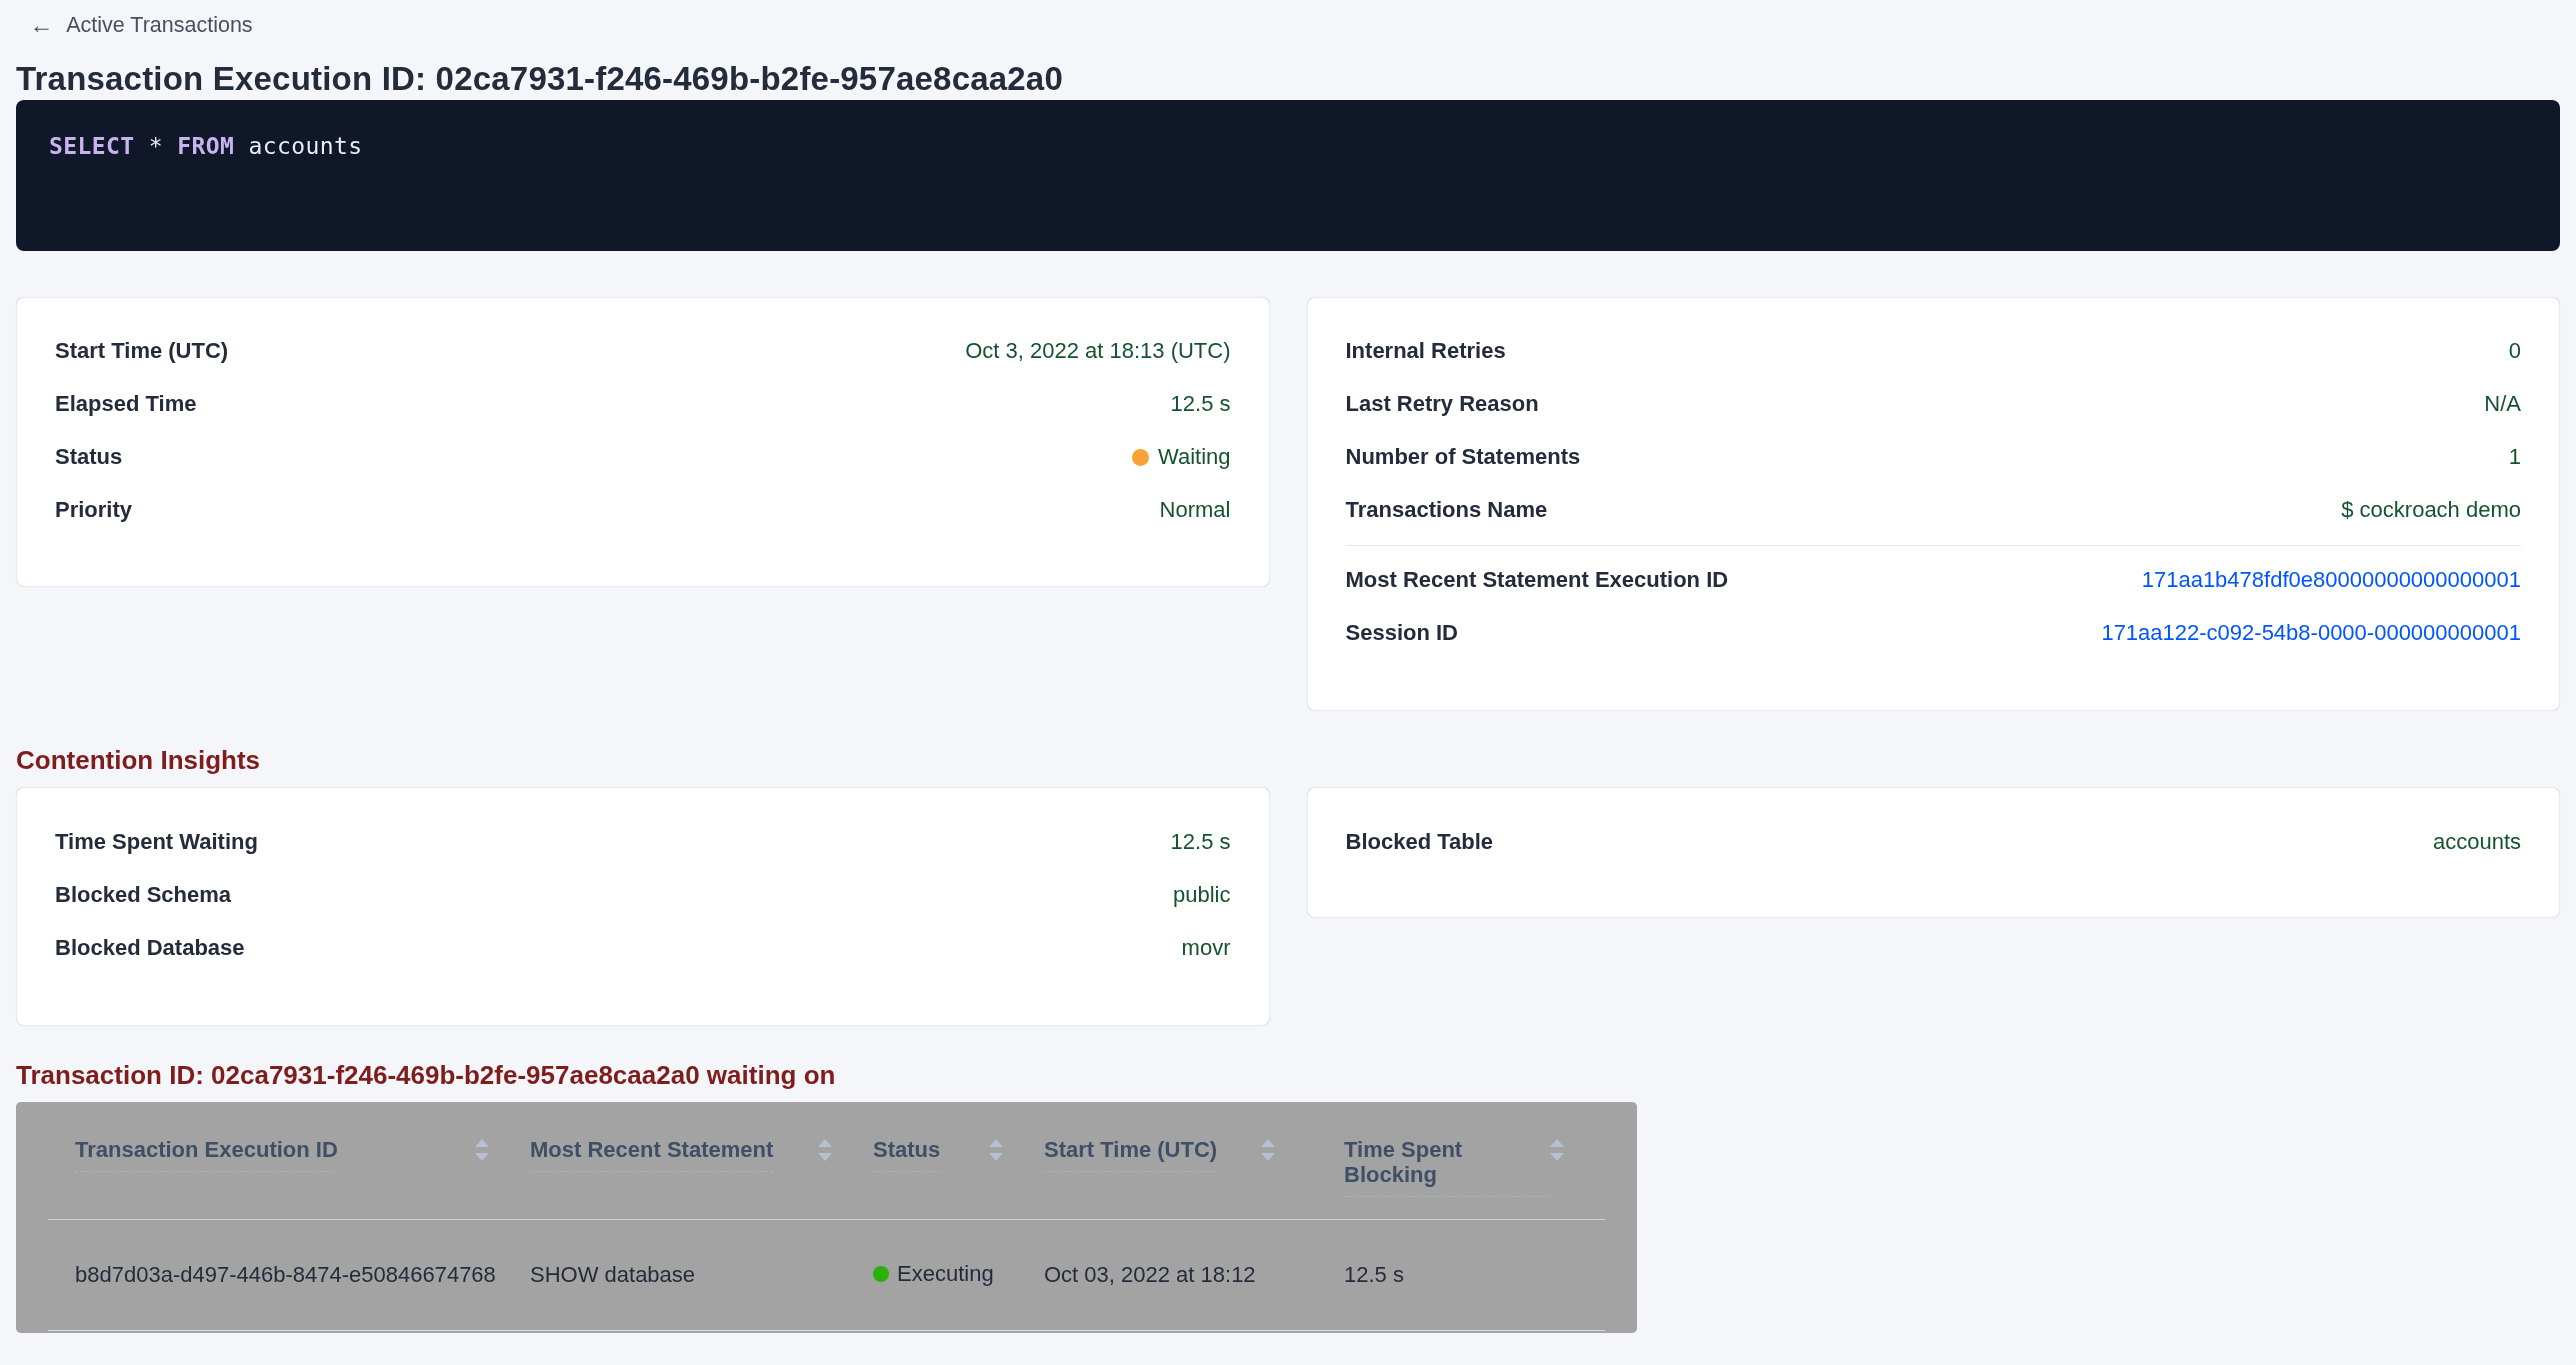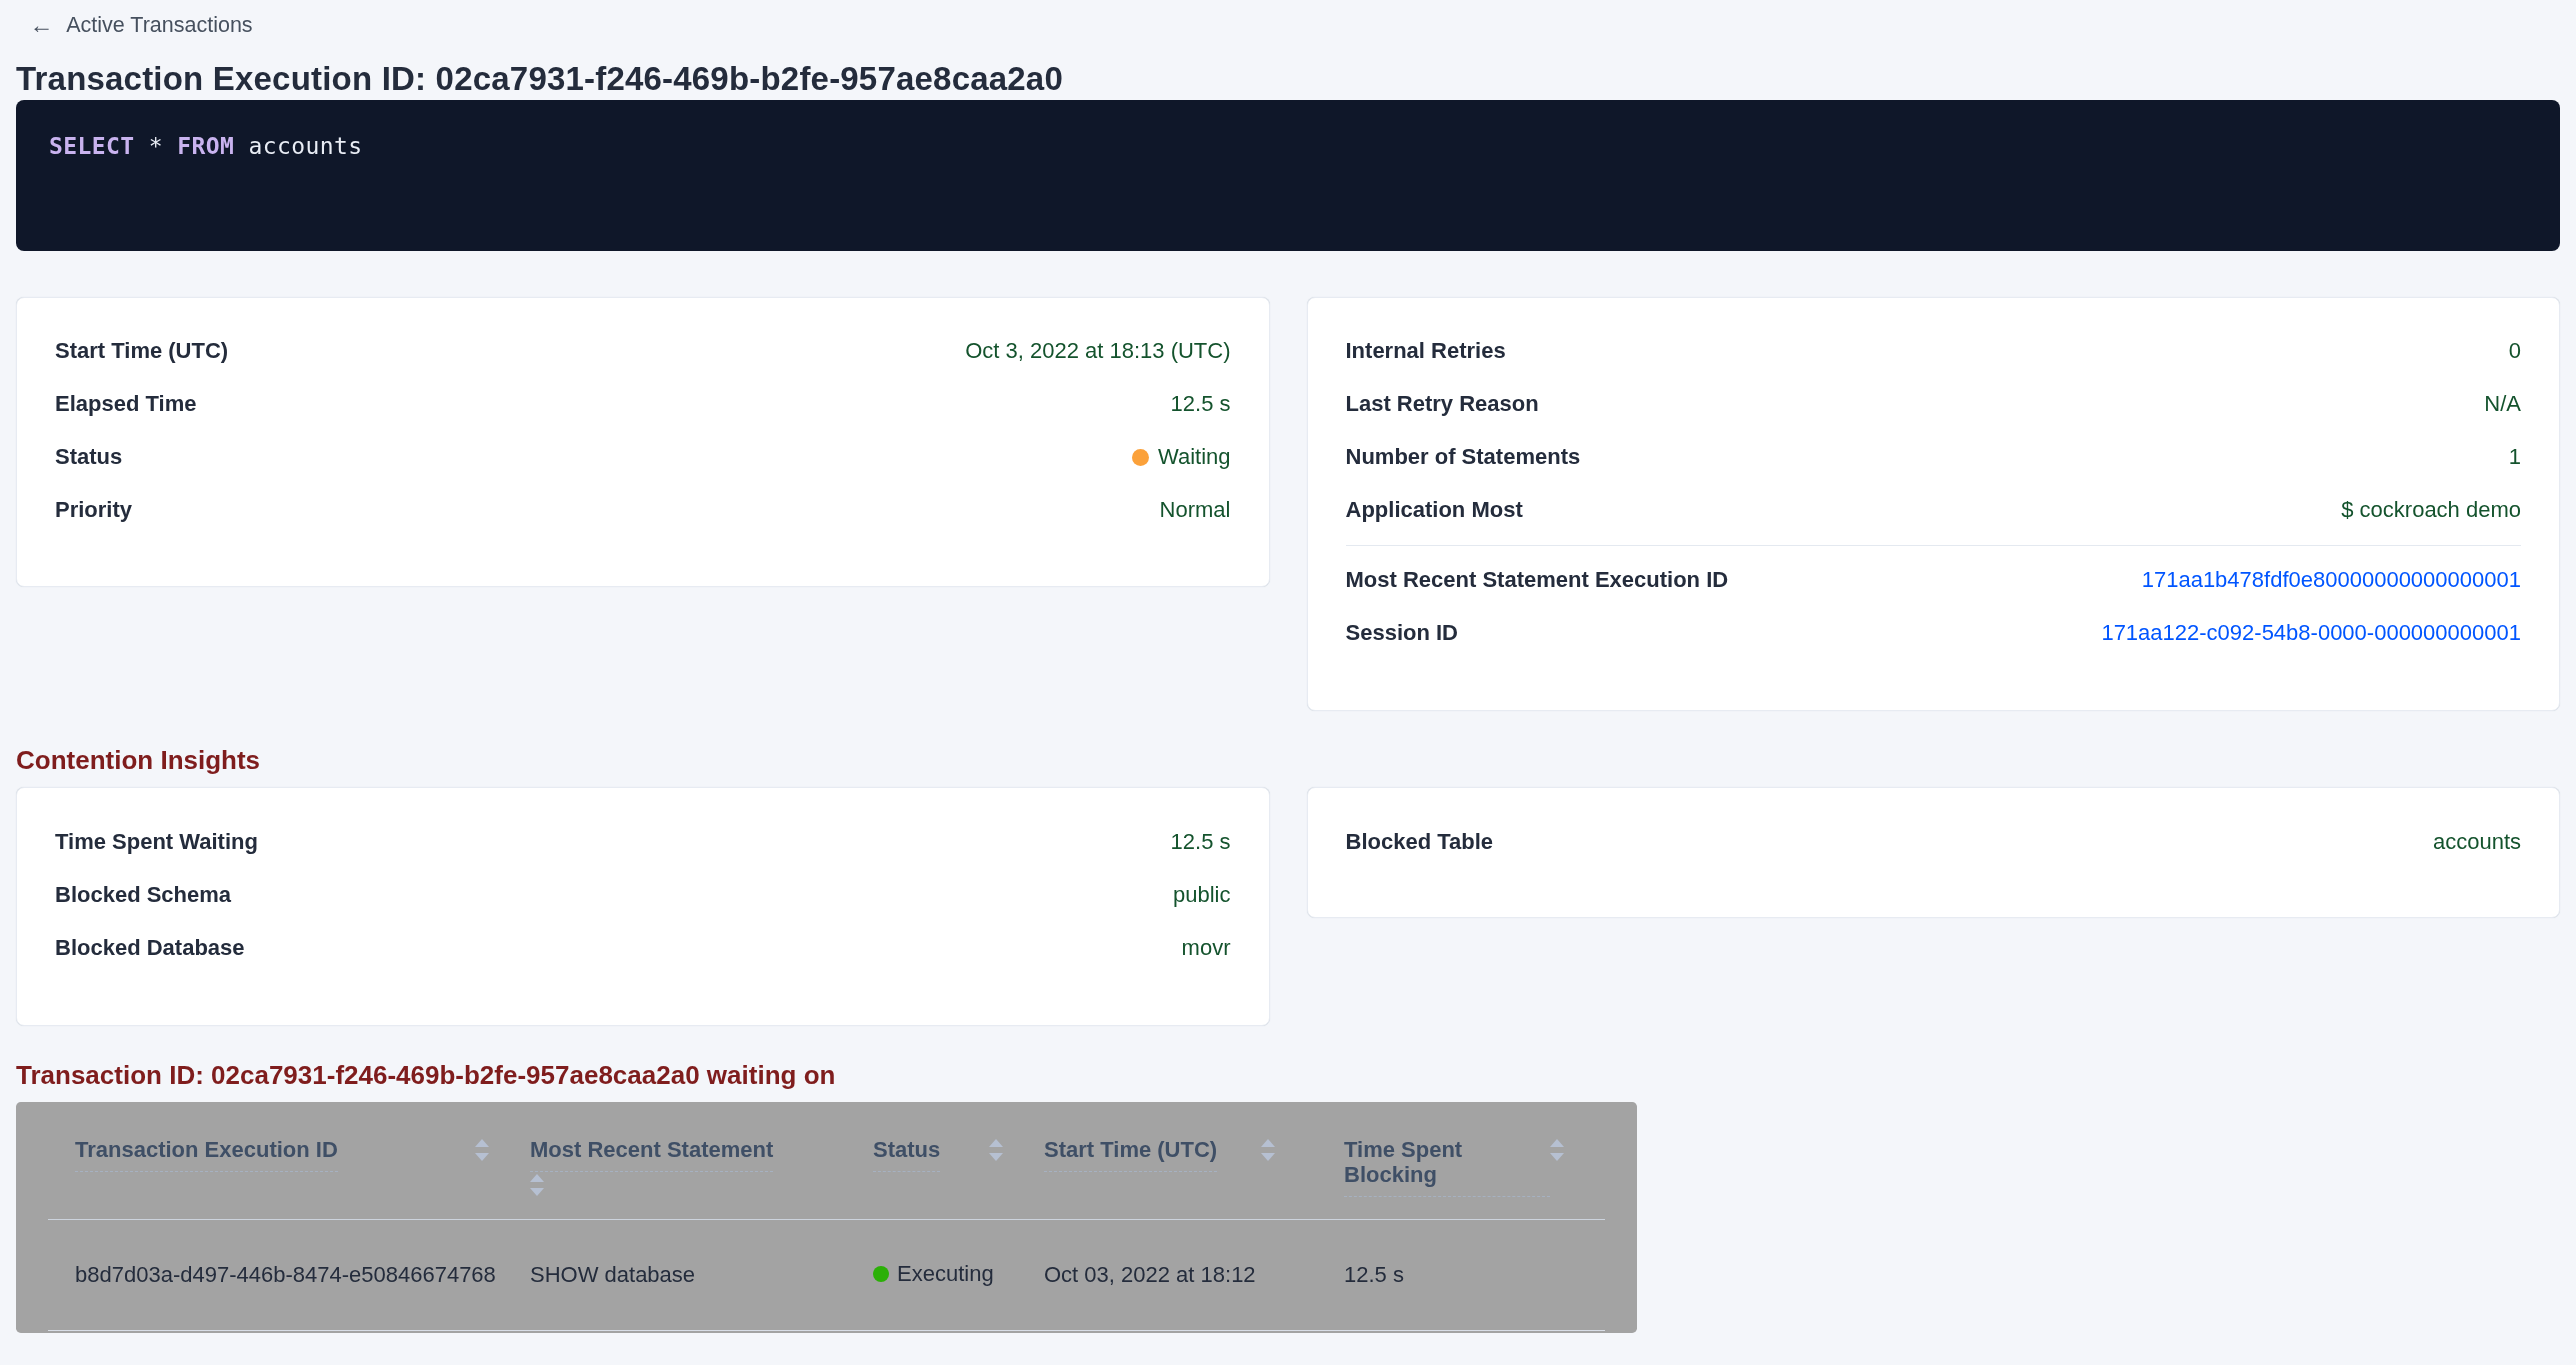--- a/index.html
+++ b/index.html
@@ -100,21 +100,21 @@
   .sort { display: flex; flex-direction: column; gap: 5.6px; margin-top: 2.4px; }
   .sort i { display: block; width: 0; height: 0; border-left: 7.2px solid transparent; border-right: 7.2px solid transparent; }
   .sort .up { border-bottom: 8.8px solid #b6c0d2; }
   .sort .dn { border-top: 8.8px solid #b6c0d2; }
   .trow {
     display: flex; align-items: center; height: 111px;
     border-bottom: 1.6px solid #d8dde6;
     color: #242c3c;
   }
   .c1 { width: 482px; padding-left: 27px; }
-  .c2 { width: 343px; flex-direction: column; }
+  .c2 { width: 343px; }
   .c3 { width: 171px; }
   .c4 { width: 272px; }
   .c5 { flex: 1; margin-left: 28px; }
   .cell { display: inline-flex; align-items: center; gap: 8px; }
 </style>
 </head>
 <body>
 
 <div class="page">
 
@@ -160,21 +160,21 @@
       </div>
       <div class="crow">
         <span class="lbl">Last Retry Reason</span>
         <span class="val">N/A</span>
       </div>
       <div class="crow">
         <span class="lbl">Number of Statements</span>
         <span class="val">1</span>
       </div>
       <div class="crow">
-        <span class="lbl">Application Most</span>
+        <span class="lbl">Transactions Name</span>
         <span class="val">$ cockroach demo</span>
       </div>
       <div class="divider"></div>
       <div class="crow">
         <span class="lbl">Most Recent Statement Execution ID</span>
         <a class="idlink">171aa1b478fdf0e80000000000000001</a>
       </div>
       <div class="crow">
         <span class="lbl">Session ID</span>
         <a class="idlink">171aa122-c092-54b8-0000-000000000001</a>

